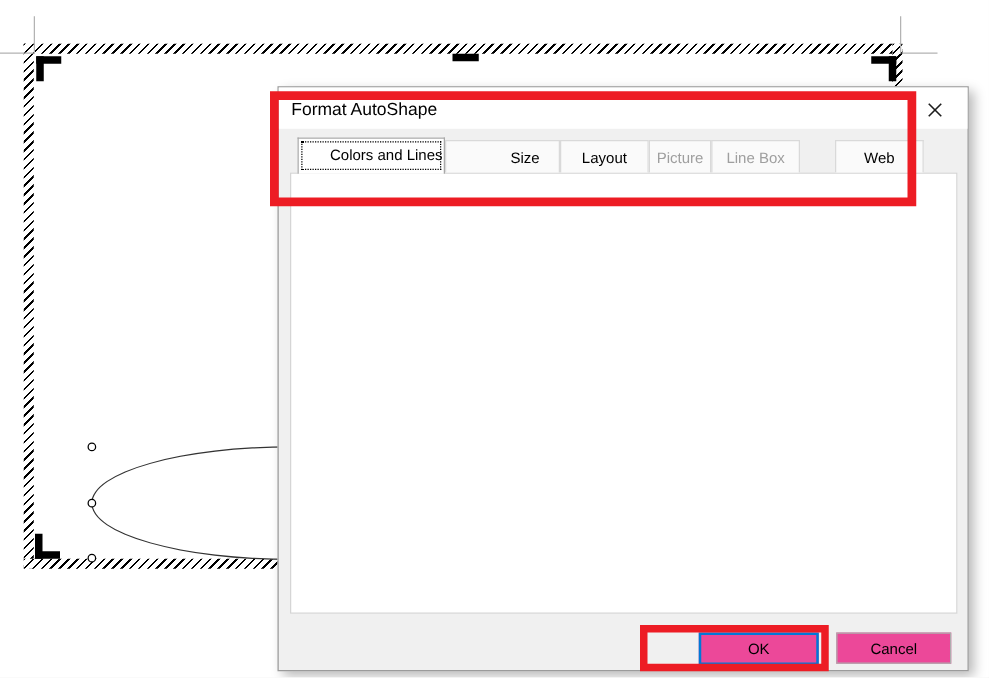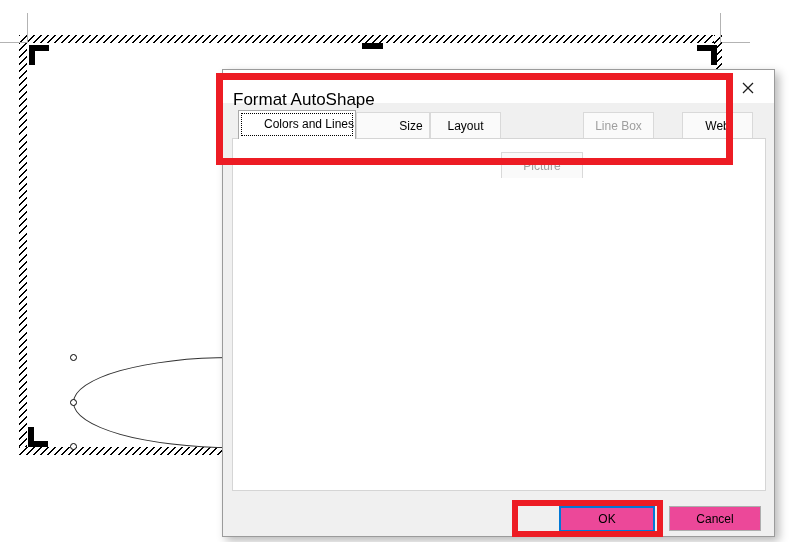--- a/index.html
+++ b/index.html
@@ -11,21 +11,21 @@
   
   .hatch { background: repeating-linear-gradient(135deg, #000 0 1.4px, #ffffff 1.4px 5px); }
   .blackbar { background:#000; }
   .cropmark { background:#b3b3b3; }
   .ellipse { border:1.4px solid #333; border-radius:50%; background:#fff; }
   .handle-dot { width:7px; height:7px; border:1px solid #000; background:#fff; border-radius:50%; }
   
   .dialog { left:222px; top:69px; width:553px; height:468px; background:#f0f0f0;
             border:1px solid #9b9b9b; box-shadow:4px 4px 9px rgba(0,0,0,0.28); z-index:10; }
   .titlebar { left:0; top:0; width:551px; height:33px; background:#ffffff; }
-  .dlg-title { left:10px; top:9px; font-size:17px; white-space:nowrap;margin-top:11px; }
+  .dlg-title { left:10px; top:9px; font-size:14px; white-space:nowrap; }
   .close-btn { left:512px; top:7px; width:26px; height:22px; display:flex; align-items:center; justify-content:center; }
   
   .tabstrip { left:15px; top:42px; height:26px; display:flex; align-items:flex-start; z-index:5; }
   .tab { height:26px; line-height:26px; text-align:center; background:#fafafa;
          border:1px solid #d9d9d9; border-bottom:none; white-space:nowrap; }
   .tab.selected { position:relative; margin-top:-2px; height:29px; line-height:27px;
                   background:#fff; border:1px solid #a9a9a9; border-bottom:none;
                   outline:1px dotted #000; outline-offset:-4px; z-index:6;padding-left:24px; }
   .tab.disabled { color:#9f9f9f; }
   .panel { left:9px; top:68px; width:534px; height:353px; background:#fff; border:1px solid #d5d5d5; z-index:1; }
@@ -105,23 +105,23 @@
     </div>
     <div class="abs close-btn">
       <svg width="14" height="14" viewBox="0 0 14 14">
         <line x1="2" y1="2" x2="12" y2="12" stroke="#1d1d1d" stroke-width="1.3"></line>
         <line x1="12" y1="2" x2="2" y2="12" stroke="#1d1d1d" stroke-width="1.3"></line>
       </svg>
     </div>
 
     <div class="abs tabstrip">
       <div class="tab selected" style="width:118px;">Colors and Lines</div>
-      <div class="tab" style="width:74px;padding-left:36px;">Size</div>
+      <div class="tab" style="width:92px;padding-left:36px;">Size</div>
       <div class="tab" style="width:71px;">Layout</div>
-      <div class="tab disabled" style="width:82px;margin-top:40px;">Picture</div>
+      <div class="tab disabled" style="width:50px;">Picture</div>
       <div class="tab disabled" style="width:71px;">Line Box</div>
       <div class="tab" style="width:71px;margin-left:28px;">Web</div>
     </div>
 
     <div class="abs panel"></div>
 
     <div class="abs group-h" style="top:76px;">
       <span class="lbl">Fill</span>
       <div class="group-rule"></div>
     </div>

